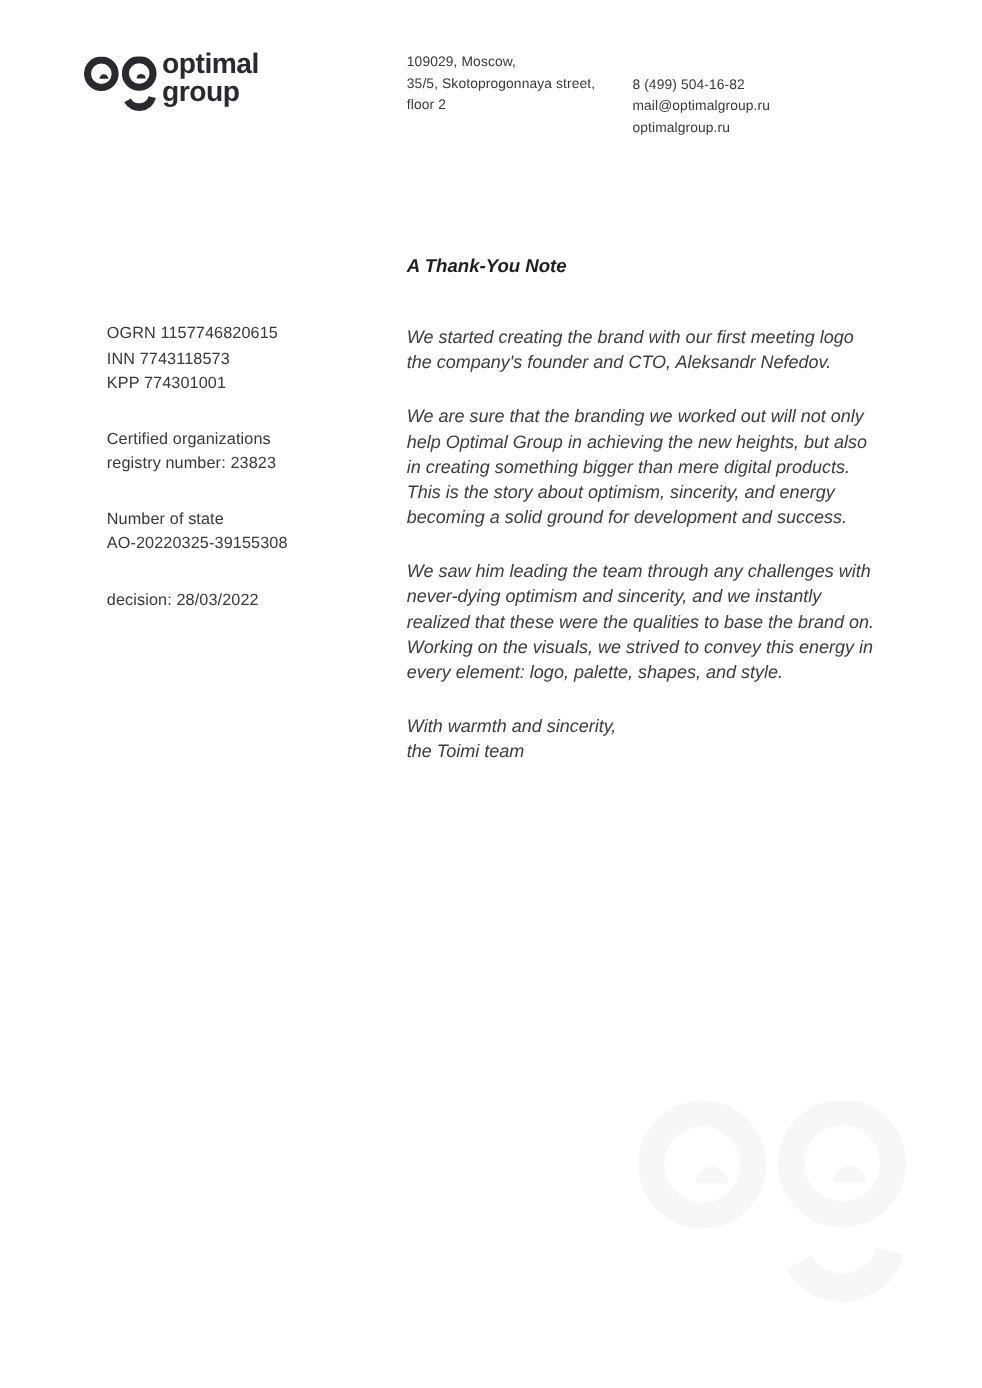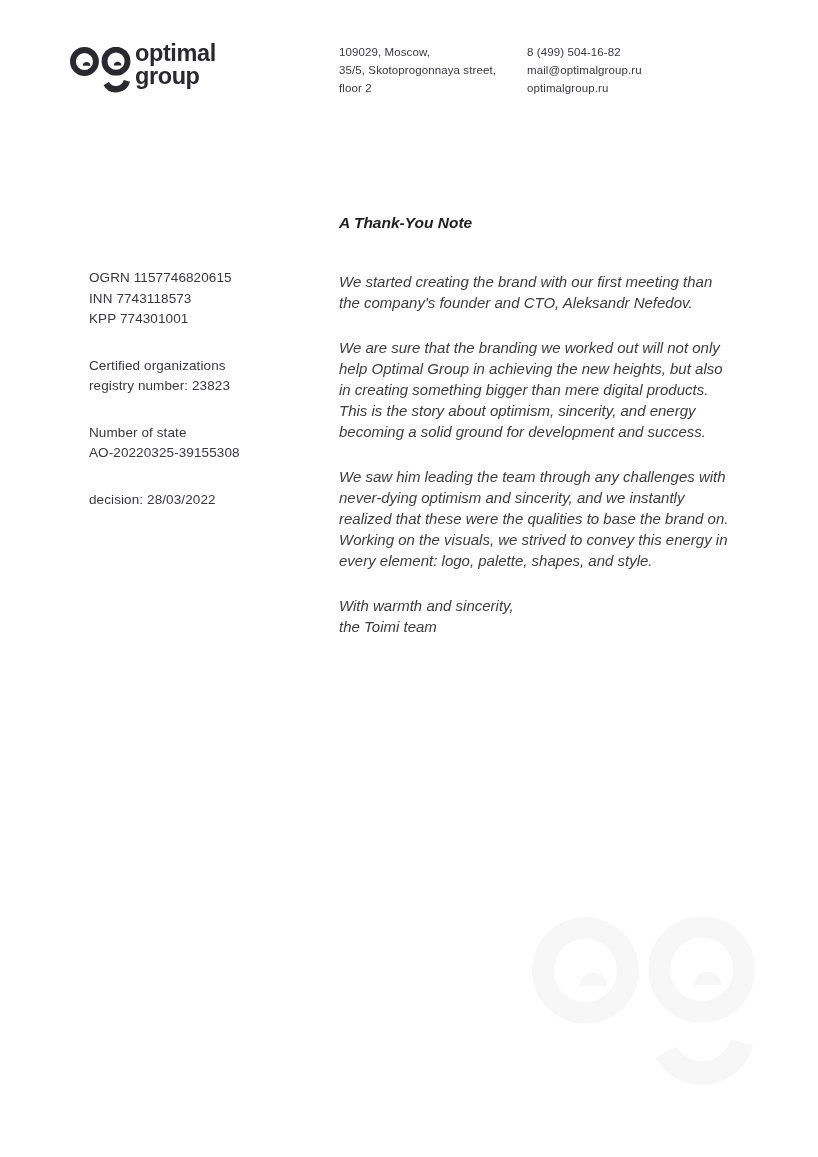--- a/index.html
+++ b/index.html
@@ -20,21 +20,21 @@
     line-height: 23px; color: var(--color-brand, #2a2930);
   }
 
   
   .addr-col {
     position: absolute; top: 43px;
     font-size: 11.5px; line-height: 18px; letter-spacing: 0.1px;
     color: var(--color-meta_text, #38373c);
   }
   .addr-col.address { left: 339px; }
-  .addr-col.contacts { left: 527px; }
+  .addr-col.contacts { left: 527px; margin-top: 19px; }
 
   
   .meta { position: absolute; left: 78px; top: 268px; width: 190px; margin-left: 11px; }
   .meta-group {
     font-size: 13.5px; line-height: 20.5px; letter-spacing: 0.1px;
     color: var(--color-meta_text, #38373c);
     margin-bottom: 26px;
   }
 
   
@@ -113,21 +113,21 @@
       <div>Number of state</div>
       <div>AO-20220325-39155308</div>
     </div>
     <div class="meta-group">
       <div>decision: 28/03/2022</div>
     </div>
   </aside>
 
   <main class="letter">
     <h1>A Thank-You Note</h1>
-    <p>We started creating the brand with our first meeting than the company's founder and CTO, Aleksandr Nefedov.</p>
+    <p>We started creating the brand with our first meeting logo the company's founder and CTO, Aleksandr Nefedov.</p>
     <p>We are sure that the branding we worked out will not only help Optimal Group in achieving the new heights, but also in creating something bigger than mere digital products. This is the story about optimism, sincerity, and energy becoming a solid ground for development and success.</p>
     <p>We saw him leading the team through any challenges with never-dying optimism and sincerity, and we instantly realized that these were the qualities to base the brand on. Working on the visuals, we strived to convey this energy in every element: logo, palette, shapes, and style.</p>
     <p class="signoff">
       <span>With warmth and sincerity,</span><br>
       <span>the Toimi team</span>
     </p>
   </main>
 
   <svg class="watermark" viewBox="0 0 228 172">
     <use href="#og-mark"></use>

